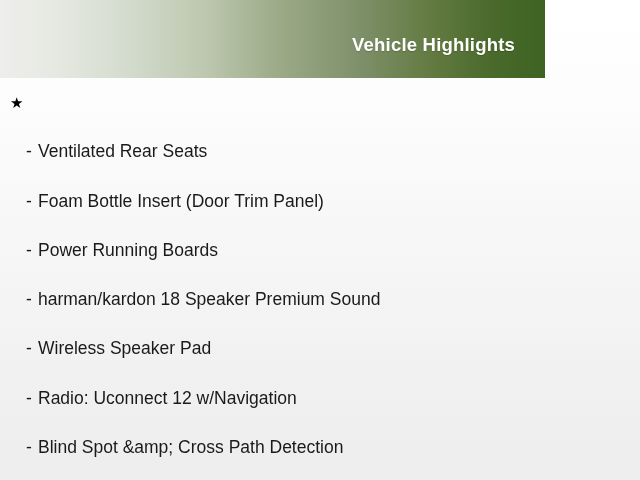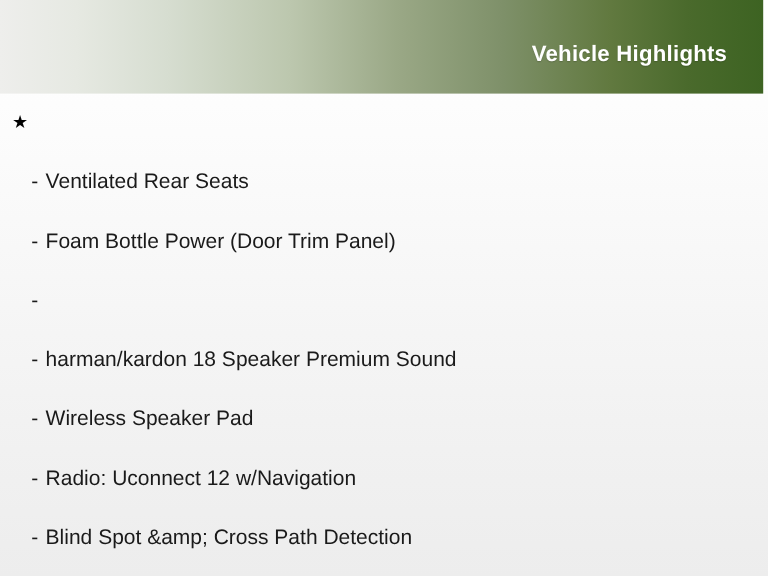--- a/index.html
+++ b/index.html
@@ -21,21 +21,21 @@
     box-sizing: border-box;
     background: linear-gradient(to bottom, #ffffff 0%, #fdfdfd 18%, #f7f7f7 48%, #f1f1f1 78%, #ededed 100%);
     overflow: hidden;
   }
 
   
   #header-banner {
     position: absolute;
     top: 0;
     left: 0;
-    width: 636px;
+    width: 545px;
     height: 78px;
     background: linear-gradient(to right,
         #eeeeec 0%,
         #e6e9e2 10%,
         #d6ddd0 22%,
         #bcc7ae 38%,
         #9aa886 52%,
         #7e9069 66%,
         #61793f 80%,
         #4a6a2c 90%,
@@ -119,24 +119,25 @@
   <ul id="content-list">
     <li class="list-item level-1">
       <span class="bullet-star">★</span>
     </li>
     <li class="list-item level-2">
       <span class="bullet-dash">-</span>
       <span class="item-label">Ventilated Rear Seats</span>
     </li>
     <li class="list-item level-2">
       <span class="bullet-dash">-</span>
-      <span class="item-label">Foam Bottle Power (Door Trim Panel)</span>
+      <span class="item-label">Foam Bottle Insert (Door Trim Panel)</span>
     </li>
     <li class="list-item level-2">
       <span class="bullet-dash">-</span>
+      <span class="item-label">Power Running Boards</span>
     </li>
     <li class="list-item level-2">
       <span class="bullet-dash">-</span>
       <span class="item-label">harman/kardon 18 Speaker Premium Sound</span>
     </li>
     <li class="list-item level-2">
       <span class="bullet-dash">-</span>
       <span class="item-label">Wireless Speaker Pad</span>
     </li>
     <li class="list-item level-2">

